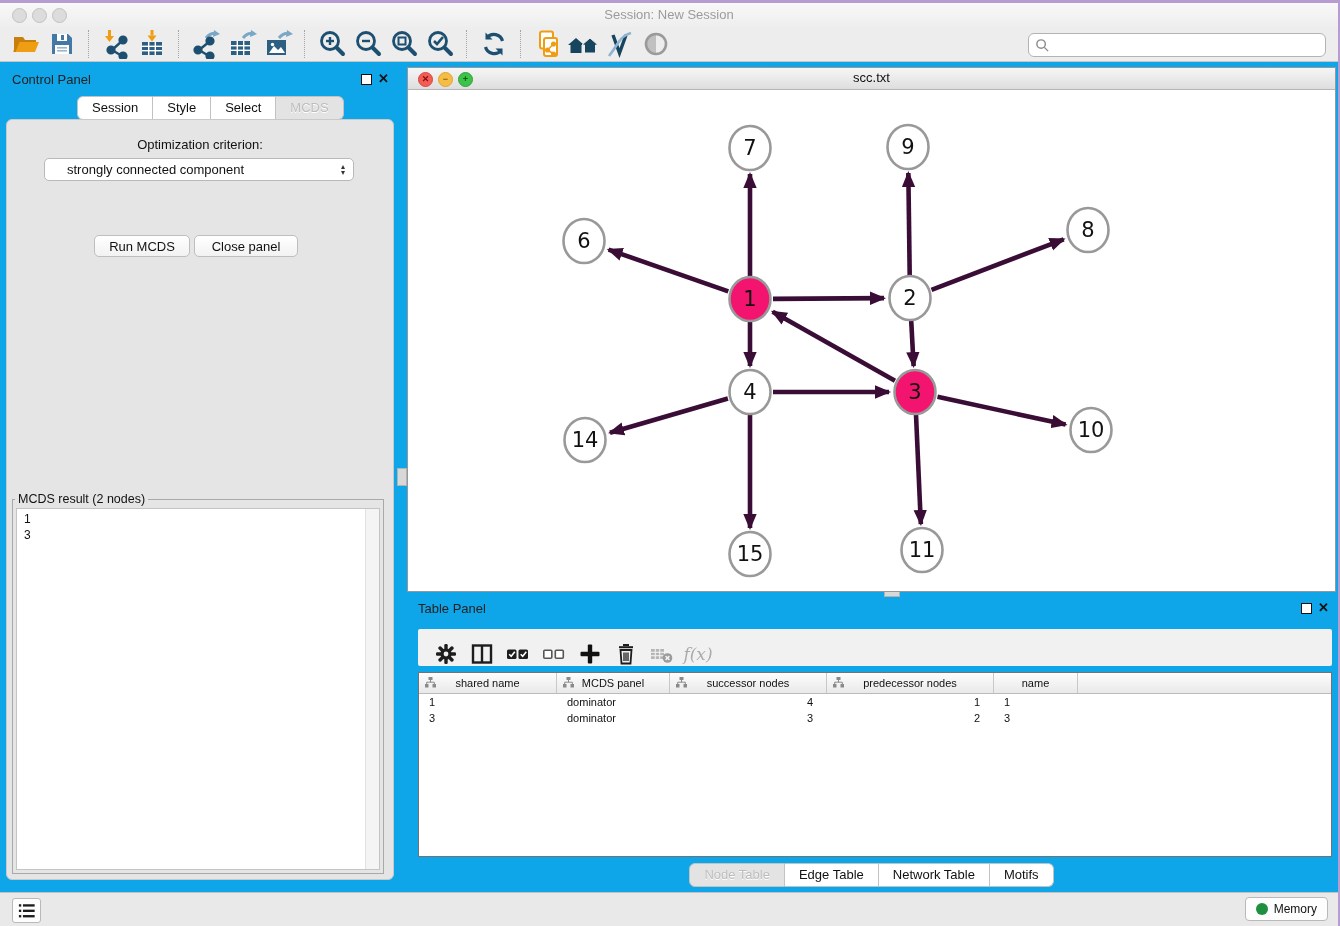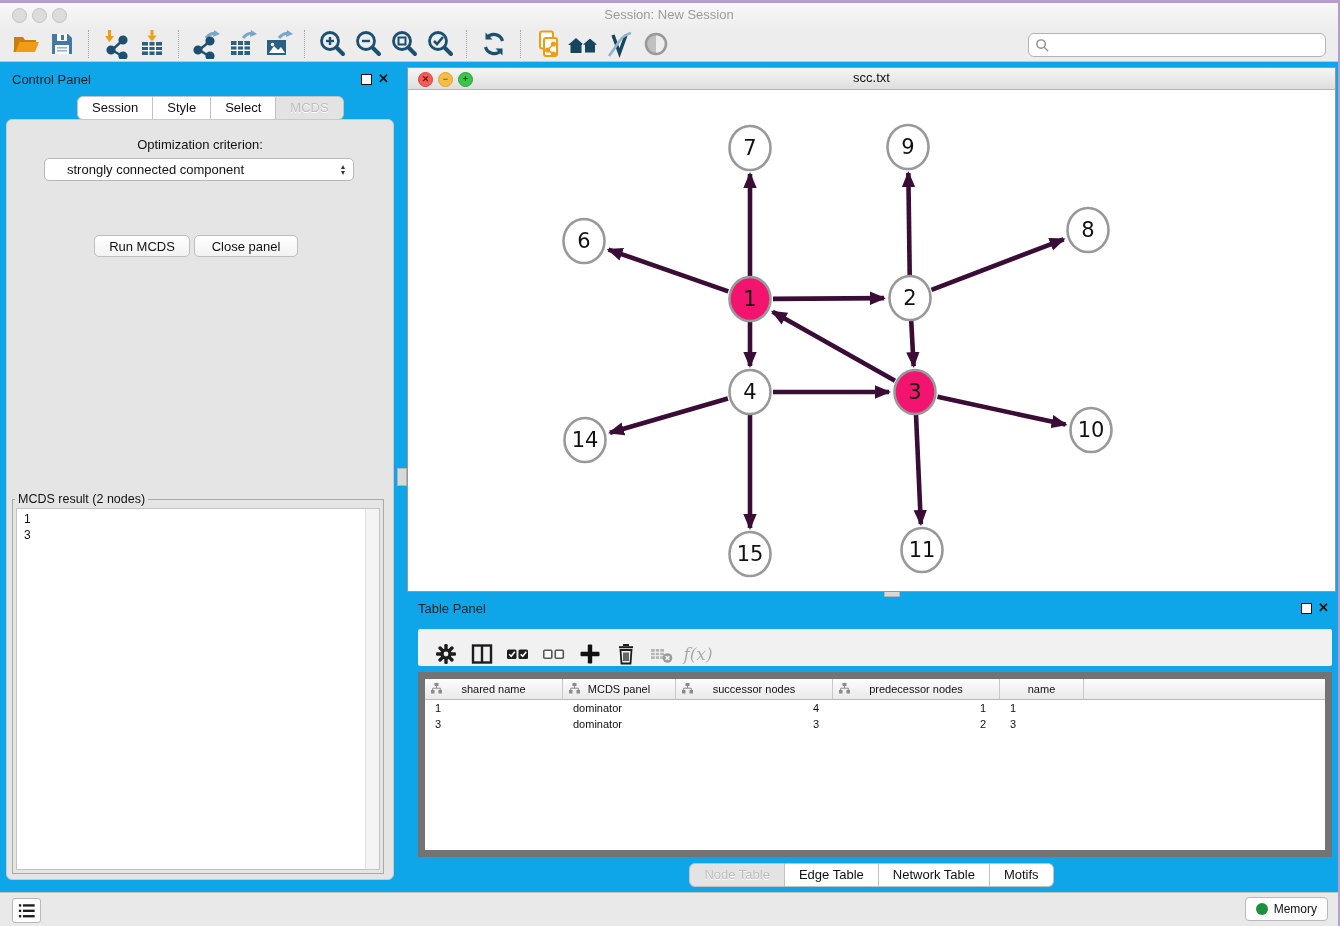--- a/index.html
+++ b/index.html
@@ -52,21 +52,21 @@
   .netwin{left:407px;top:67px;width:929px;height:525px;border:1px solid #96969b;background:#fff;box-sizing:border-box;}
   .netwin-title{height:21px;background:linear-gradient(#f6f6f6,#dedede);border-bottom:1px solid #b5b5b5;
                 position:relative;}
   .netwin-title .t{width:100%;text-align:center;line-height:20px;font-size:13px;color:#111;}
   .light{width:13px;height:13px;border-radius:50%;top:4px;text-align:center;line-height:12px;font-size:9px;font-weight:bold;}
   
   .tp-toolbar{left:418px;top:629px;width:914px;height:37px;background:#f1f1f1;border-radius:2px;
               display:flex;align-items:center;padding-left:10px;box-sizing:border-box;}
   .tp-btn{width:36px;height:30px;display:flex;align-items:center;justify-content:center;flex:0 0 auto;margin-top:12px;}
   .fx{font-family:"DejaVu Serif",serif;font-style:italic;font-size:17px;color:#ababab;}
-  .datatable{left:418px;top:672px;width:914px;height:185px;background:#fff;border:7px solid #737373;box-sizing:border-box;}
+  .datatable{left:418px;top:672px;width:914px;height:185px;background:#fff;border:1px solid #737373;box-sizing:border-box;}
   .thead{display:flex;height:20px;background:linear-gradient(#fdfdfd,#e9e9e9);border-bottom:1px solid #bbb;}
   .th{position:relative;display:flex;align-items:center;justify-content:center;font-size:11px;color:#111;
       border-right:1px solid #c8c8c8;box-sizing:border-box;}
   .trow{display:flex;height:16px;font-size:11px;color:#111;}
   .td{box-sizing:border-box;line-height:16px;}
   .bottom-tabs{left:407px;top:863px;width:929px;display:flex;justify-content:center;text-align:right;}
   
   .statusbar{left:0;top:892px;width:100%;height:34px;background:#e9e9e9;border-top:1px solid #c2c2c2;box-sizing:border-box;}
   .sq-btn{background:#fdfdfd;border:1px solid #b9b9b9;border-radius:3px;display:flex;align-items:center;justify-content:center;}
   .memory-btn{height:24px;border-radius:4px;font-size:12px;color:#111;display:inline-flex;align-items:center;

